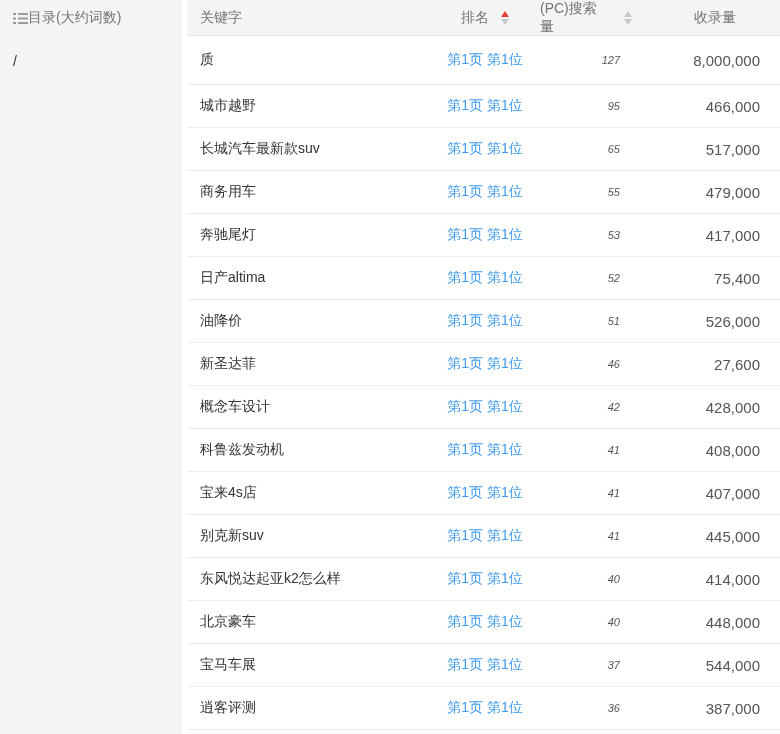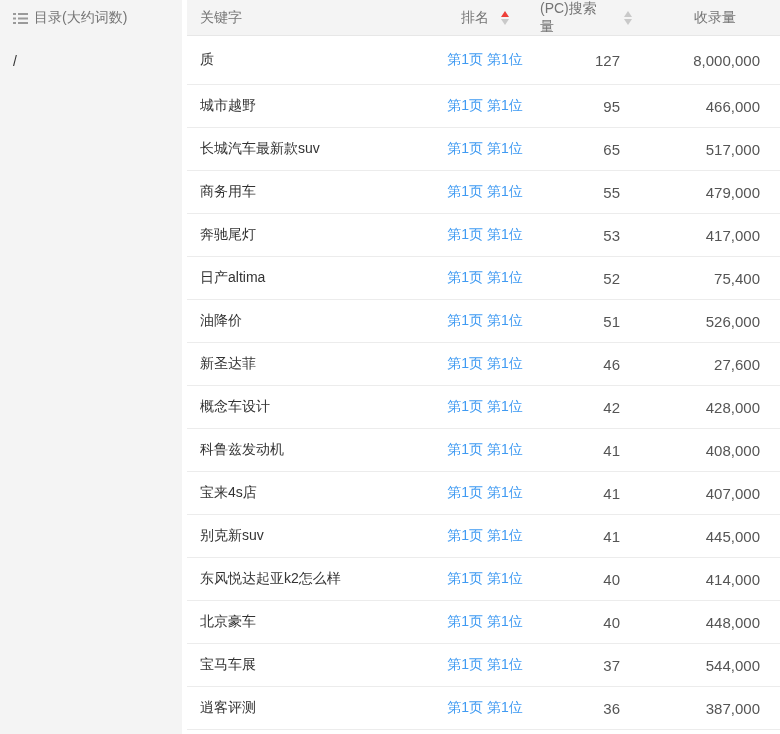--- a/index.html
+++ b/index.html
@@ -15,21 +15,20 @@
   .sidebar {
     width: 182px;
     height: 734px;
     background: #f4f4f4;
     flex: 0 0 auto;
   }
   .sidebar-header {
     height: 36px;
     display: flex;
     align-items: center;
-    gap: 6px;
     padding-left: 13px;
     color: #757575;
   }
   .list-icon { width: 15px; height: 13px; display: inline-block; }
   .sidebar-item {
     height: 49px;
     display: flex;
     align-items: center;
     padding-left: 13px;
     color: #333;
@@ -76,21 +75,21 @@
   .tbody { flex: 1 1 auto; background: #fff; }
   .row {
     height: 43px;
     display: flex;
     align-items: center;
     border-bottom: 1px solid #ececec;
     background: #fff;
   }
   .row:first-child { height: 49px; }
   .row .cell-rank { color: #3f9af2; cursor: pointer; }
-  .row .cell-pc { display: block; text-align: right; padding-right: 20px; font-size: 15px; color: #555; }
+  .row .cell-pc { display: block; text-align: right; padding-right: 20px; font-size: 11px; color: #555; font-style: italic; }
   .row .cell-index { padding-right: 20px; font-size: 15px; color: #555; }
   .row .cell-keyword { color: #333; }
 </style>
 </head>
 <body>
 
 <div class="app">
 
   <aside class="sidebar">
     <div class="sidebar-header">

